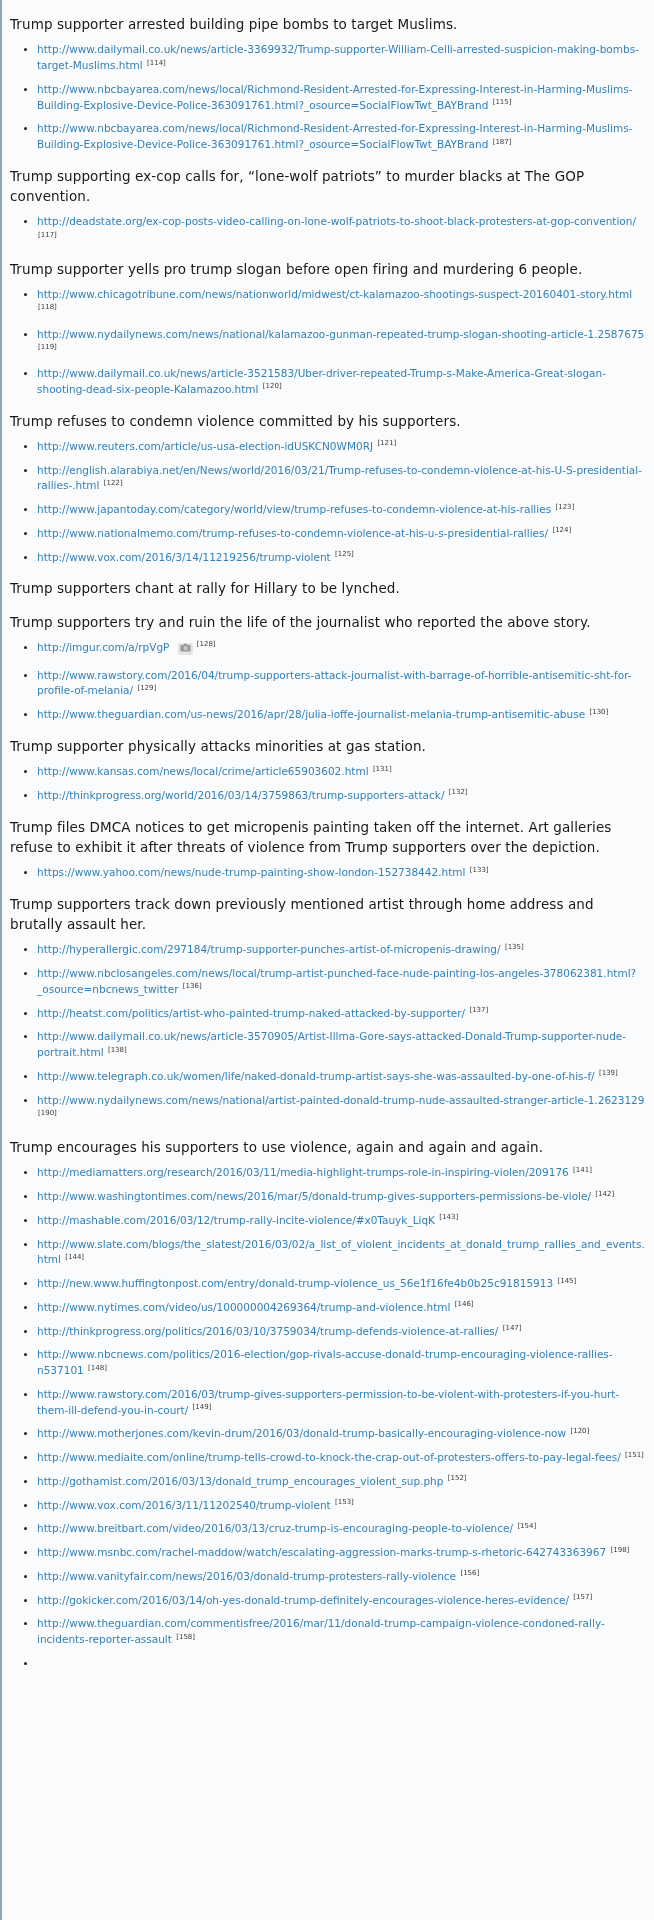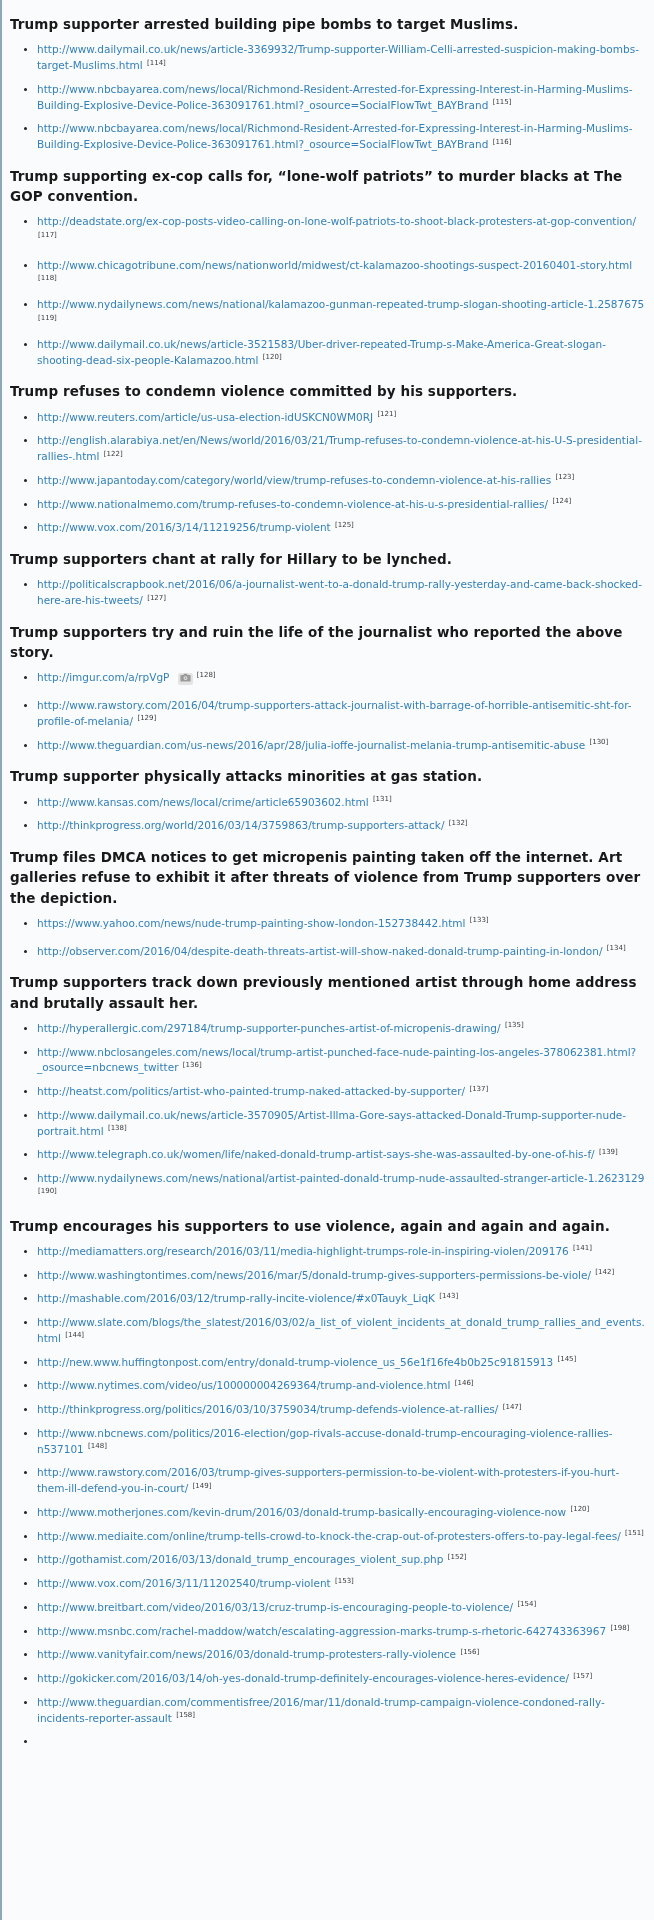--- a/index.html
+++ b/index.html
@@ -11,21 +11,21 @@
   .page {
     width: 654px;
     min-height: 1920px;
     box-sizing: border-box;
     background: #fafbfc;
     border-left: 2px solid #8ca8ba;
     padding: 1px 8px 24px 8px;
   }
   h2.section-heading {
     font-size: 13.5px;
-    font-weight: bold;
+    font-weight: normal;
     color: #191919;
     line-height: 1.5;
     margin: 13px 0 3px 0;
     letter-spacing: 0.1px;
   }
   ul.link-list {
     margin: 2px 0 12px 0;
     padding: 0 0 0 27px;
     list-style: disc;
   }
@@ -80,36 +80,37 @@
     <sup class="footnote-ref">[114]</sup>
   </li>
 
   <li>
     <a class="article-link" href="#">http://www.nbcbayarea.com/news/local/Richmond-Resident-Arrested-for-Expressing-Interest-in-Harming-Muslims-Building-Explosive-Device-Police-363091761.html?_osource=SocialFlowTwt_BAYBrand</a>
     <sup class="footnote-ref">[115]</sup>
   </li>
 
   <li>
     <a class="article-link" href="#">http://www.nbcbayarea.com/news/local/Richmond-Resident-Arrested-for-Expressing-Interest-in-Harming-Muslims-Building-Explosive-Device-Police-363091761.html?_osource=SocialFlowTwt_BAYBrand</a>
-    <sup class="footnote-ref">[116]</sup>
+    <sup class="footnote-ref">[187]</sup>
   </li>
 </ul>
   </section>
 
   <section>
     <h2 class="section-heading">Trump supporting ex-cop calls for, “lone-wolf patriots” to murder blacks at The GOP convention.</h2>
     <ul class="link-list">
   <li>
     <a class="article-link" href="#">http://deadstate.org/ex-cop-posts-video-calling-on-lone-wolf-patriots-to-shoot-black-protesters-at-gop-convention/</a>
     <sup class="footnote-ref">[117]</sup>
   </li>
 </ul>
   </section>
 
   <section>
+    <h2 class="section-heading">Trump supporter yells pro trump slogan before open firing and murdering 6 people.</h2>
     <ul class="link-list">
   <li>
     <a class="article-link" href="#">http://www.chicagotribune.com/news/nationworld/midwest/ct-kalamazoo-shootings-suspect-20160401-story.html</a>
     <sup class="footnote-ref">[118]</sup>
   </li>
 
   <li>
     <a class="article-link" href="#">http://www.nydailynews.com/news/national/kalamazoo-gunman-repeated-trump-slogan-shooting-article-1.2587675</a>
     <sup class="footnote-ref">[119]</sup>
   </li>
@@ -149,26 +150,20 @@
     <sup class="footnote-ref">[125]</sup>
   </li>
 </ul>
   </section>
 
   <section>
     <h2 class="section-heading">Trump supporters chant at rally for Hillary to be lynched.</h2>
   </section>
 
   <section>
-    <ul class="link-list">
-  <li>
-    <a class="article-link" href="#">http://politicalscrapbook.net/2016/06/a-journalist-went-to-a-donald-trump-rally-yesterday-and-came-back-shocked-here-are-his-tweets/</a>
-    <sup class="footnote-ref">[127]</sup>
-  </li>
-</ul>
   </section>
 
   <section>
     <h2 class="section-heading">Trump supporters try and ruin the life of the journalist who reported the above story.</h2>
     <ul class="link-list">
   <li>
     <a class="article-link" href="#">http://imgur.com/a/rpVgP</a>
     <span class="camera-icon"><svg width="11" height="9" viewBox="0 0 11 9">
                 <path d="M1 2h2.2L4.2 0.8h2.6L7.8 2H10a0.6 0.6 0 0 1 0.6 0.6V8a0.6 0.6 0 0 1-0.6 0.6H1A0.6 0.6 0 0 1 0.4 8V2.6A0.6 0.6 0 0 1 1 2z" fill="#9b9b9b"></path>
                 <circle cx="5.5" cy="5.1" r="1.9" fill="#e4e4e4"></circle>
@@ -211,26 +206,20 @@
     <h2 class="section-heading">Trump files DMCA notices to get micropenis painting taken off the internet. Art galleries refuse to exhibit it after threats of violence from Trump supporters over the depiction.</h2>
     <ul class="link-list">
   <li>
     <a class="article-link" href="#">https://www.yahoo.com/news/nude-trump-painting-show-london-152738442.html</a>
     <sup class="footnote-ref">[133]</sup>
   </li>
 </ul>
   </section>
 
   <section>
-    <ul class="link-list">
-  <li>
-    <a class="article-link" href="#">http://observer.com/2016/04/despite-death-threats-artist-will-show-naked-donald-trump-painting-in-london/</a>
-    <sup class="footnote-ref">[134]</sup>
-  </li>
-</ul>
   </section>
 
   <section>
     <h2 class="section-heading">Trump supporters track down previously mentioned artist through home address and brutally assault her.</h2>
     <ul class="link-list">
   <li>
     <a class="article-link" href="#">http://hyperallergic.com/297184/trump-supporter-punches-artist-of-micropenis-drawing/</a>
     <sup class="footnote-ref">[135]</sup>
   </li>
 

